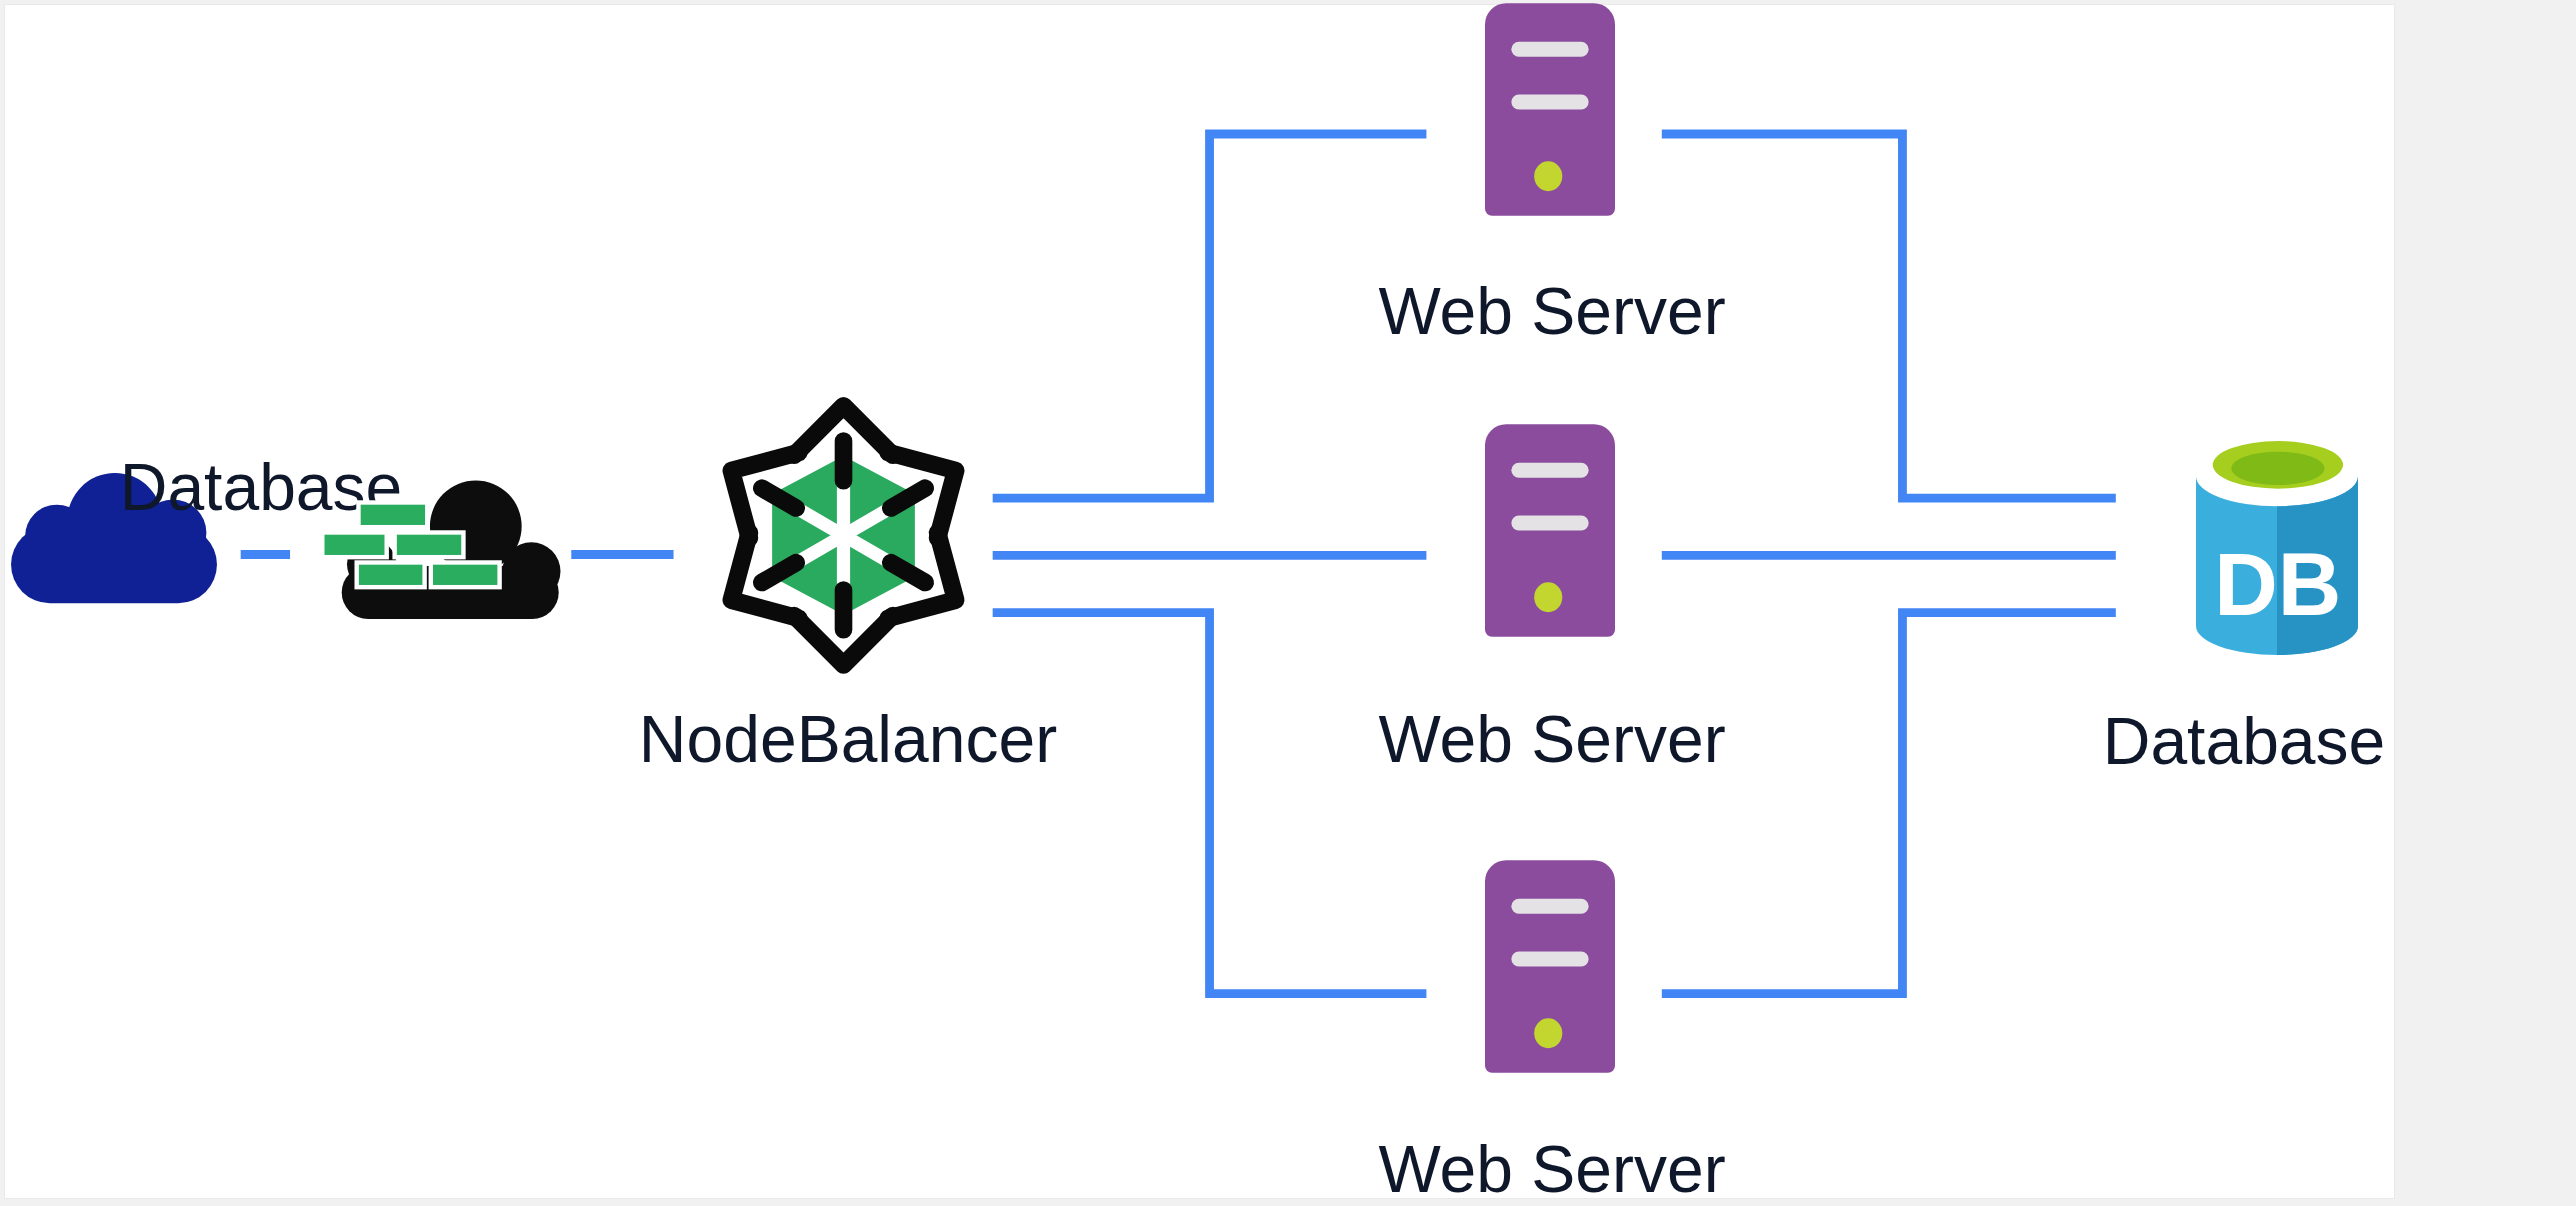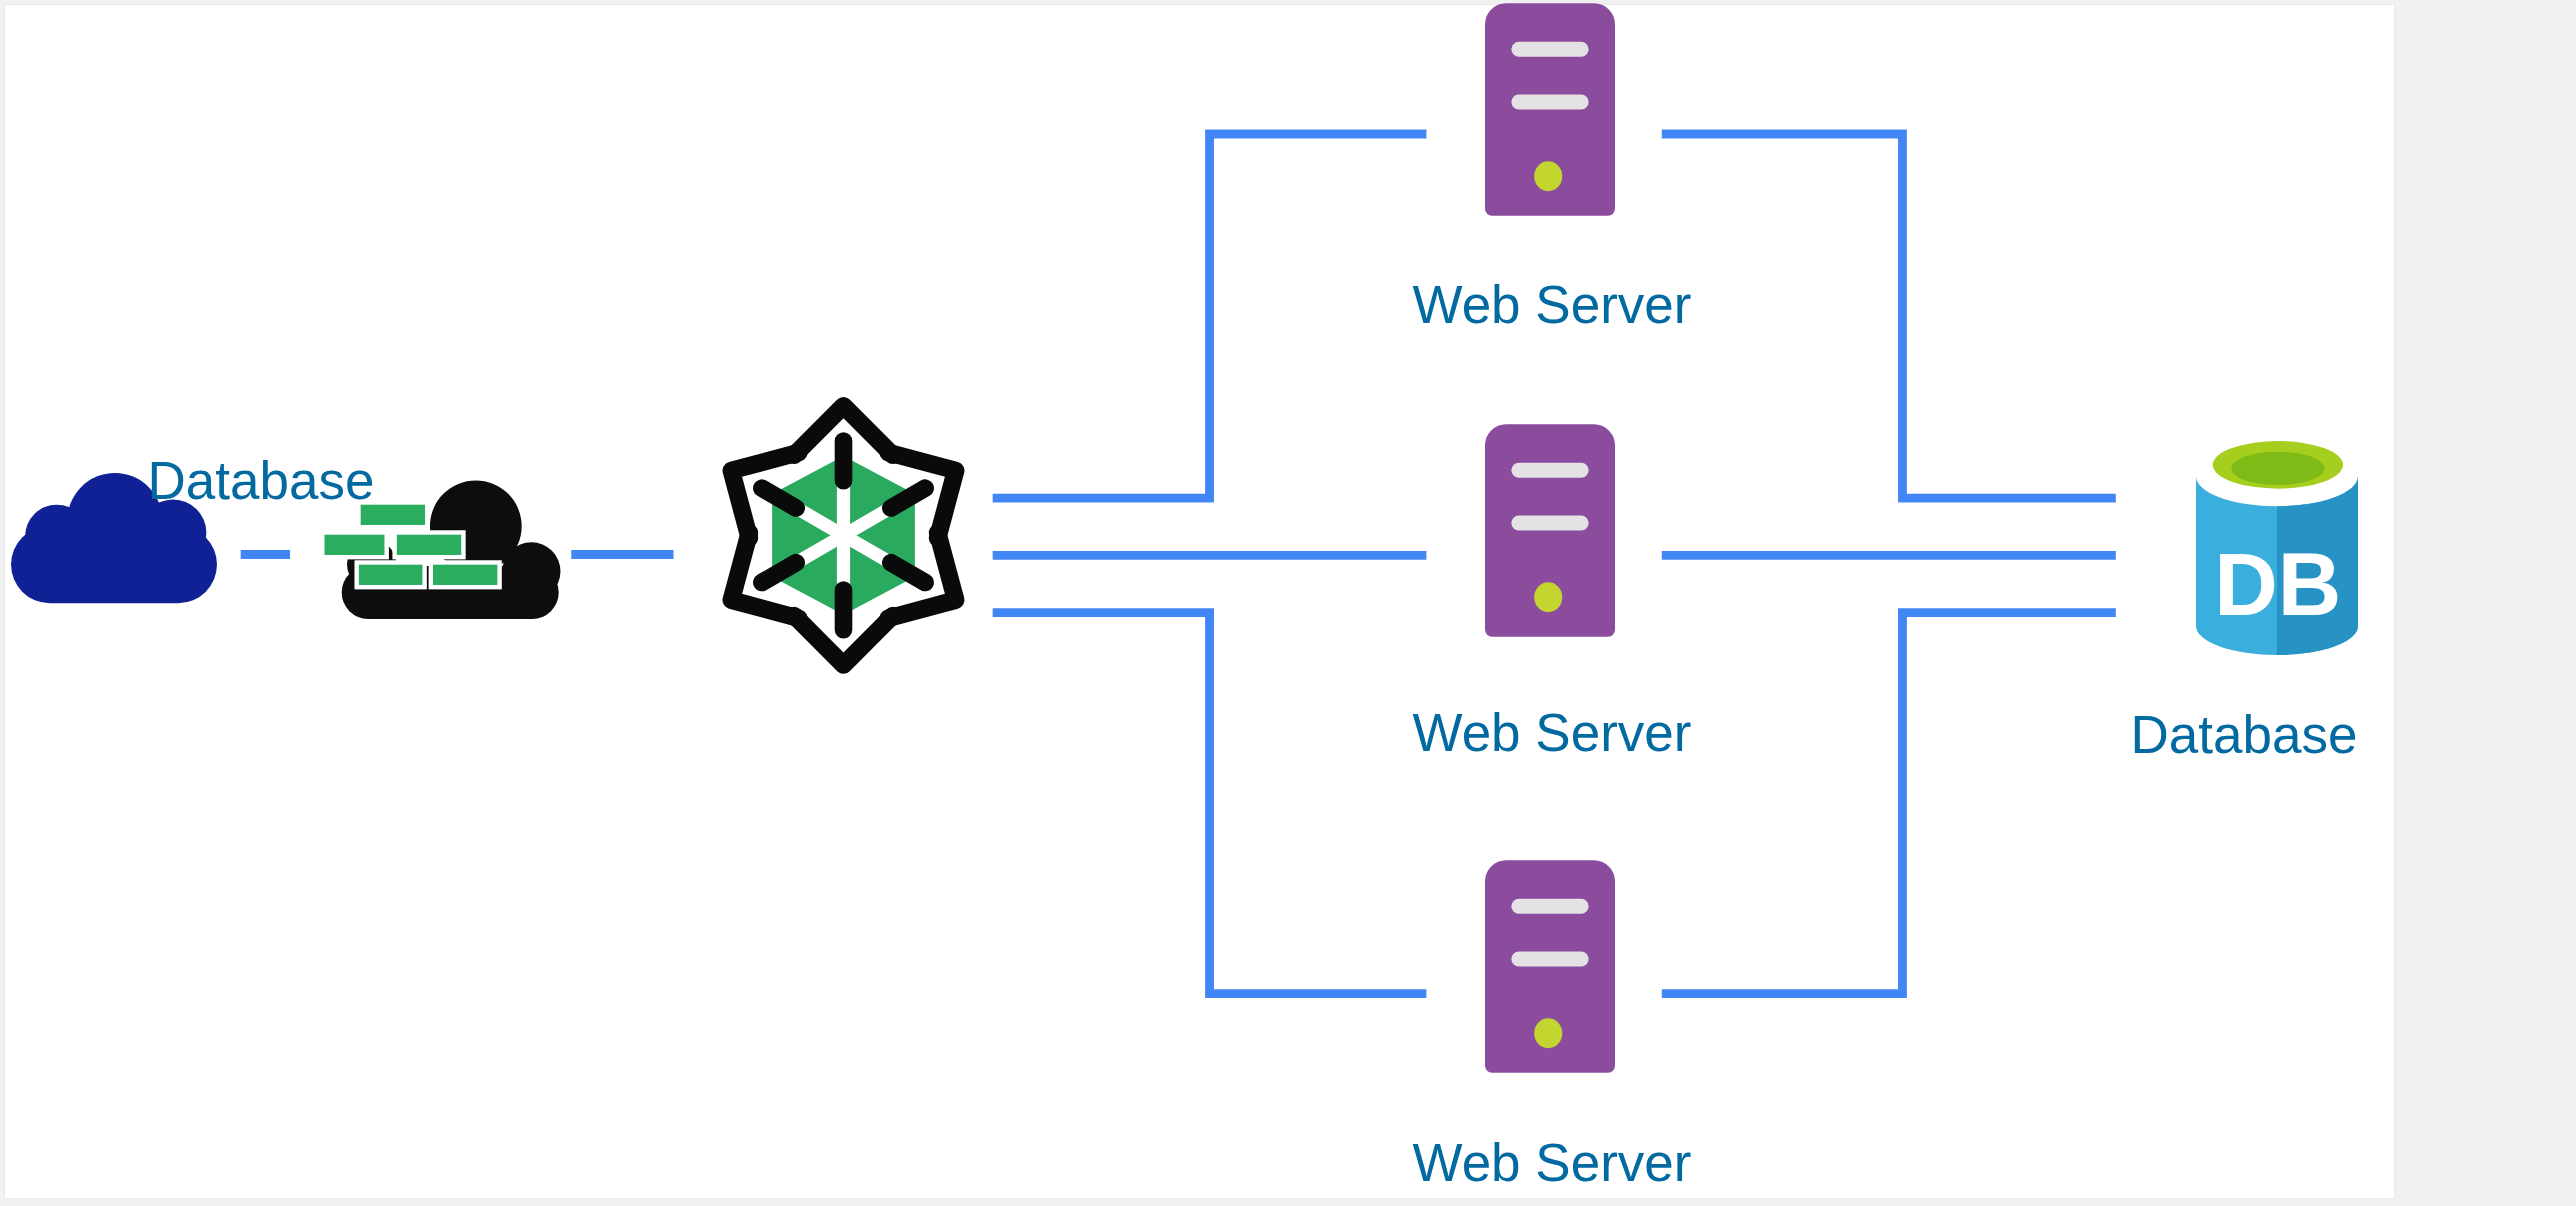--- a/index.html
+++ b/index.html
@@ -12,21 +12,21 @@
   .stage{position:relative;width:2576px;height:1206px;}
   .canvas{
     position:absolute;left:3.5px;top:4.4px;width:2391px;height:1195px;
     background:#ffffff;border:0.9px solid #e9e9ea;box-sizing:border-box;
   }
   .icon{position:absolute;}
   .icon svg{display:block;width:100%;height:100%;}
   .node-label{
     position:absolute;
     transform:translateX(-50%);
-    font-size:53px;line-height:1.05;color:#0369a1;
+    font-size:66px;line-height:1.05;color:#0f172a;
     white-space:nowrap;letter-spacing:0px;
   }
   #connectors{position:absolute;left:0;top:0;width:2576px;height:1206px;}
   #connectors path{fill:none;stroke-width:10;}
   .nb-spokes line{stroke:#ffffff;stroke-width:15;}
   .nb-arrows line,.nb-arrows polyline{stroke-width:20;stroke-linecap:round;stroke-linejoin:round;fill:none;}
   .bricks rect{stroke:#ffffff;stroke-width:5;}
   .db-badge{font-family:"Liberation Sans",sans-serif;font-weight:bold;font-size:100px;fill:#ffffff;}
 </style>
 </head>
@@ -115,20 +115,21 @@
           <line x1="140" y1="95" x2="140" y2="50"></line>
           <polyline points="84,66 140,10 196,66"></polyline>
         </g>
         <g transform="rotate(300,140,157)">
           <line x1="140" y1="95" x2="140" y2="50"></line>
           <polyline points="84,66 140,10 196,66"></polyline>
         </g>
       </g>
     </svg>
   </div>
+  <div class="node-label" style="left:848px;top:705px;">NodeBalancer</div>
 
   <div class="icon" style="left:1485px;top:2.6px;width:130px;height:213px;">
     <svg viewBox="0 0 148 242">
       <path d="M24,0 h100 a24,24 0 0 1 24,24 v210 a8,8 0 0 1 -8,8 h-132 a8,8 0 0 1 -8,-8 v-210 a24,24 0 0 1 24,-24 z" fill="#8b4c9e"></path>
       <g fill="#e4e2e5">
         <rect x="30" y="44" width="88" height="17" rx="8.5"></rect>
         <rect x="30" y="104" width="88" height="17" rx="8.5"></rect>
       </g>
       <ellipse cx="72" cy="197" rx="16" ry="17" fill="#c3d62f"></ellipse>
     </svg>

